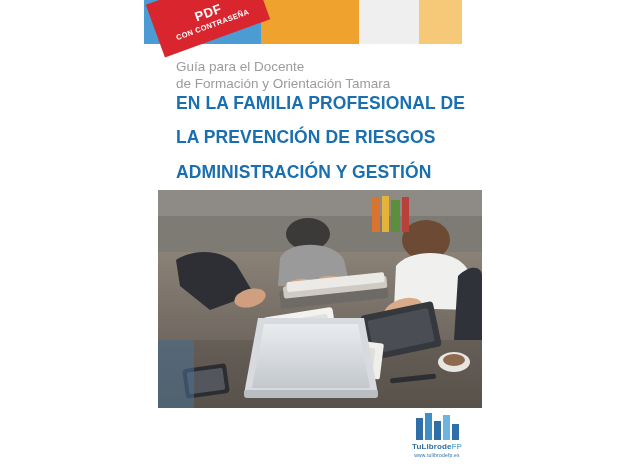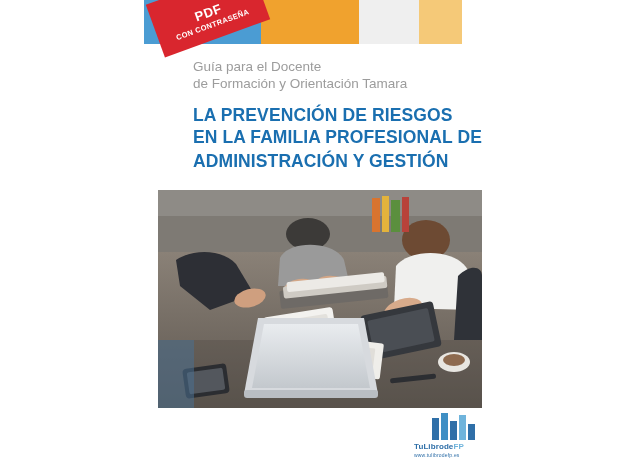--- a/index.html
+++ b/index.html
@@ -73,21 +73,21 @@
     margin-top: 2px;
     font-size: 7.5px;
     font-weight: bold;
     letter-spacing: .4px;
     line-height: 9px;
   }
 
   
   .titleblock {
     position: absolute;
-    left: 49px;
+    left: 32px;
     top: 58px;
     width: 300px;
   }
   .subtitle {
     color: #9c9c9c;
     font-size: 13.5px;
     line-height: 17px;
     font-weight: normal;
   }
   .maintitle {
@@ -113,23 +113,24 @@
     width: 324px;
     height: 218px;
     overflow: hidden;
     background: #6b655f;
   }
   .photo svg { display: block; }
 
   
   .logo {
     position: absolute;
-    right: 4px;
+    right: 20px;
     bottom: 10px;
     width: 78px;
+    text-align: center;
   }
   .logo-books {
     height: 30px;
     display: flex;
     align-items: flex-end;
     justify-content: center;
     gap: 2px;
   }
   .logo-books i { display: block; width: 7px; background: #2f6fa8; }
   .lb1 { height: 22px; background: #2f6fa8 !important; }
@@ -168,23 +169,23 @@
     </div>
 
     <div class="ribbon">
       <div class="ribbon-main">PDF</div>
       <div class="ribbon-sub">CON CONTRASEÑA</div>
     </div>
 
     <div class="titleblock">
       <div class="subtitle">Guía para el Docente</div>
       <div class="subtitle">de Formación y Orientación Tamara</div>
+      <div class="maintitle" style="margin-top:0">EN LA FAMILIA PROFESIONAL DE</div>
       <div class="maintitle">LA PREVENCIÓN DE RIESGOS</div>
-      <div class="maintitle" style="margin-top:0">EN LA FAMILIA PROFESIONAL DE</div>
-      <div class="maintitle" style="margin-top:2px">ADMINISTRACIÓN Y GESTIÓN</div>
+      <div class="maintitle" style="margin-top:13px">ADMINISTRACIÓN Y GESTIÓN</div>
       <div class="author">Mª Tamara Alonso Suárez</div>
     </div>
 
     <div class="photo">
       <svg width="324" height="218" viewBox="0 0 324 218" xmlns="http://www.w3.org/2000/svg">
         <defs>
           <linearGradient id="tableG" x1="0" y1="0" x2="0" y2="1">
             <stop offset="0%" stop-color="#8a8177"></stop>
             <stop offset="100%" stop-color="#5d564f"></stop>
           </linearGradient>

